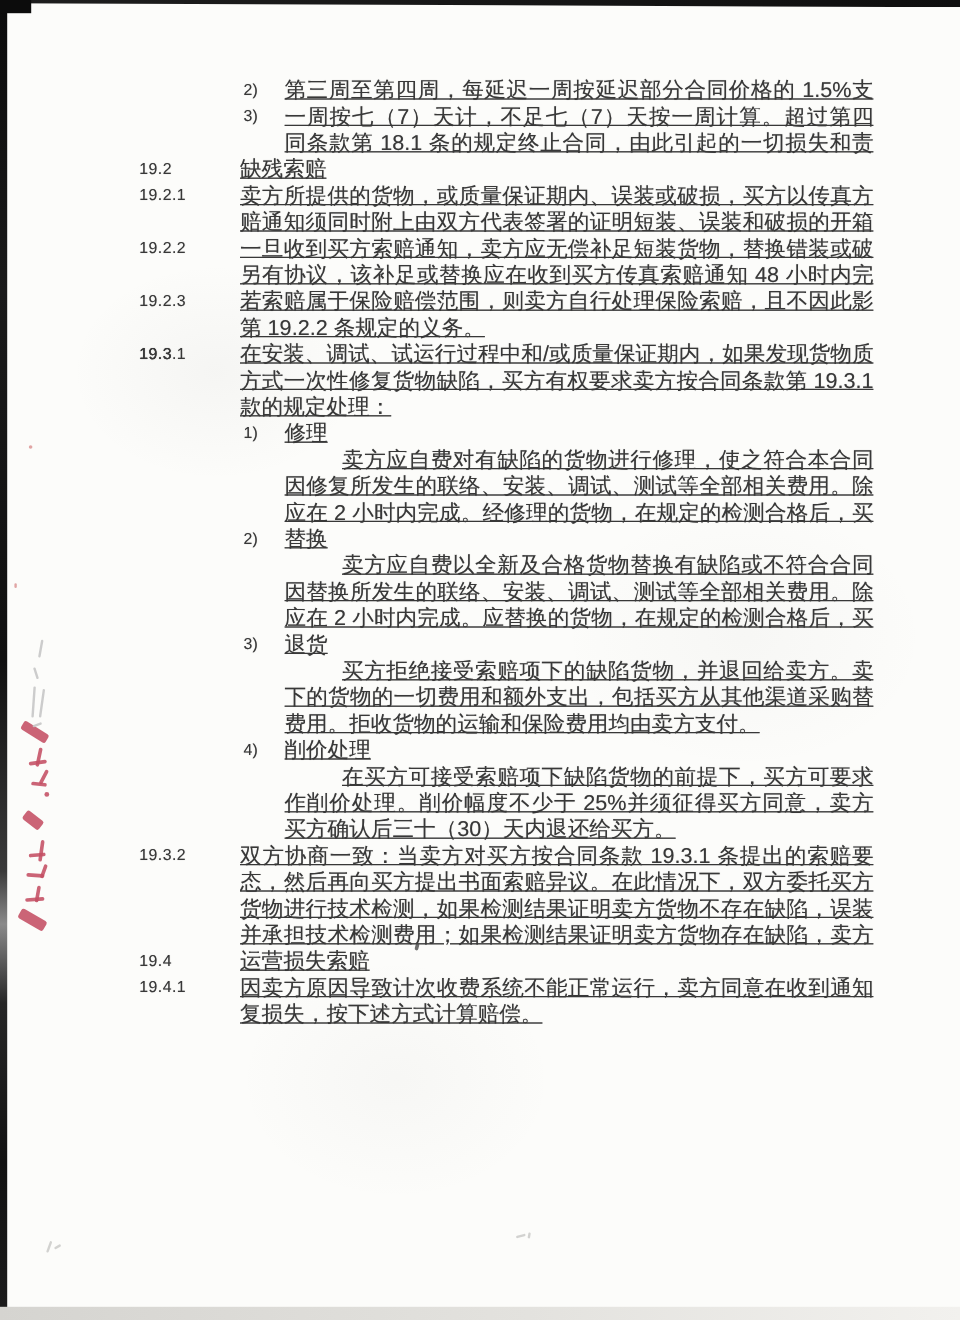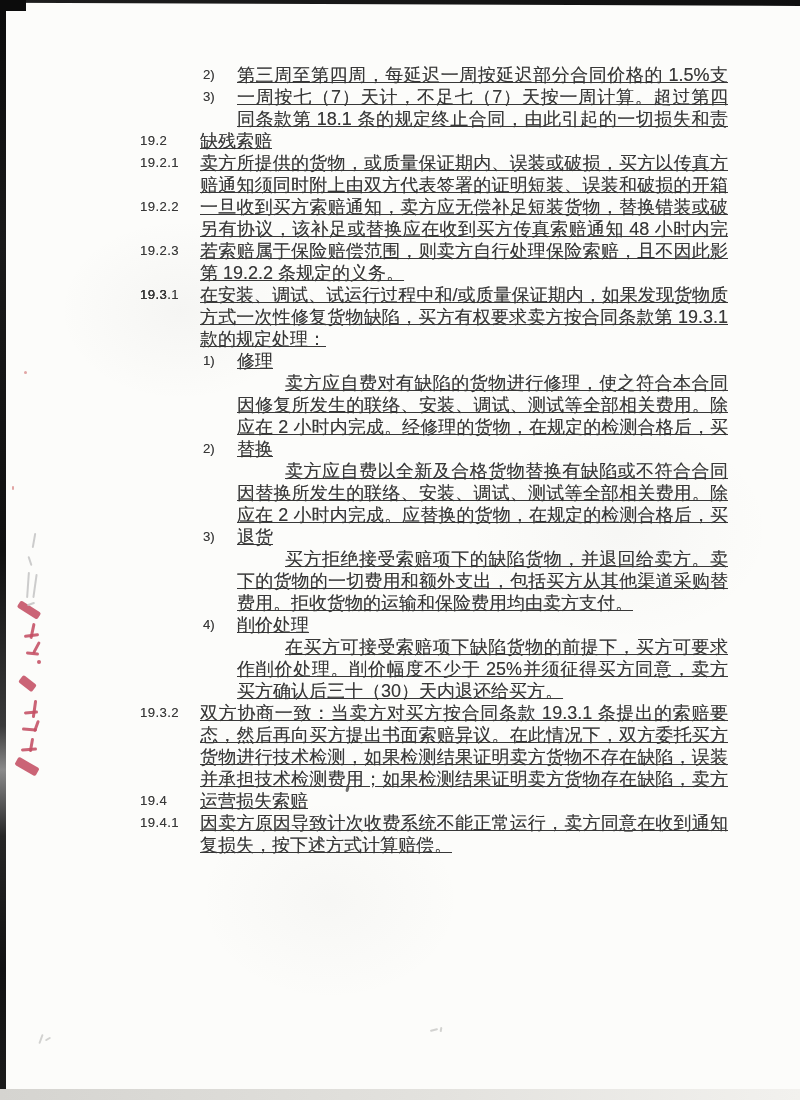--- a/index.html
+++ b/index.html
@@ -23,21 +23,21 @@
     background:linear-gradient(90deg,#1e1e1e,#0f0f0f);
     clip-path:polygon(0 0,100% 0,100% 100%,0 45%);}
   #corner-block{position:absolute;left:0;top:0;width:26px;height:11px;background:#0c0c0c;}
   #bottom-band{position:absolute;left:0;top:1089px;width:800px;height:11px;
     background:linear-gradient(90deg,#d5d4d0,#e3e2de 55%,#f2f1ee);}
 
   
   #content{position:absolute;left:0;top:64px;width:800px;color:#383838;
     text-shadow:0 0 .6px rgba(56,56,56,.5);}
   .block{position:relative;}
-  .cnum{position:absolute;left:140px;top:0;font-size:13.2px;line-height:22px;letter-spacing:.4px;}
+  .cnum{position:absolute;left:116px;top:0;font-size:13.2px;line-height:22px;letter-spacing:.4px;}
   .marker{position:absolute;left:203px;top:0;font-size:13.2px;line-height:22px;}
   .lines{margin-left:200px;width:528px;}
   .block.list .lines,.block.subpara .lines{margin-left:237px;width:491px;}
   .line{font-size:18px;line-height:22px;height:22px;overflow:hidden;
     text-align:justify;text-align-last:justify;word-break:break-all;text-decoration:underline;}
   .block .line:last-child{text-align-last:left;}
   .block.subpara .line:first-child{text-indent:48px;}
 
   .art-group{position:absolute;inset:0;pointer-events:none;}
   .stroke{position:absolute;border-radius:2px;}

